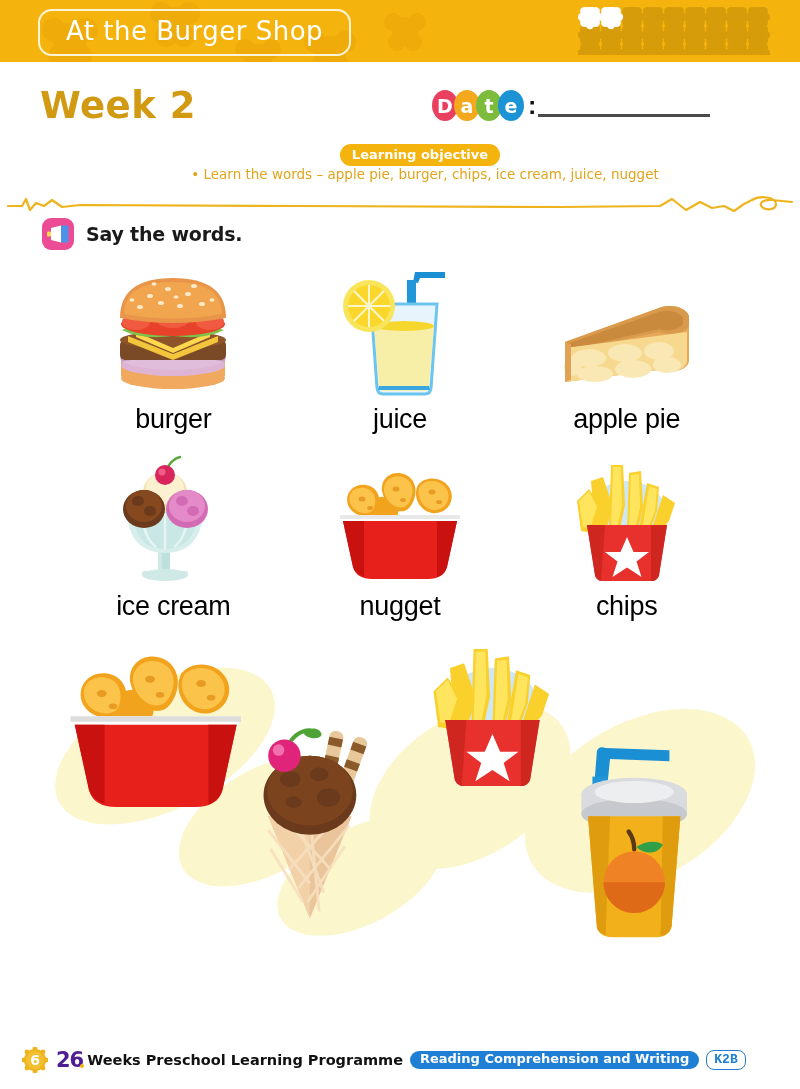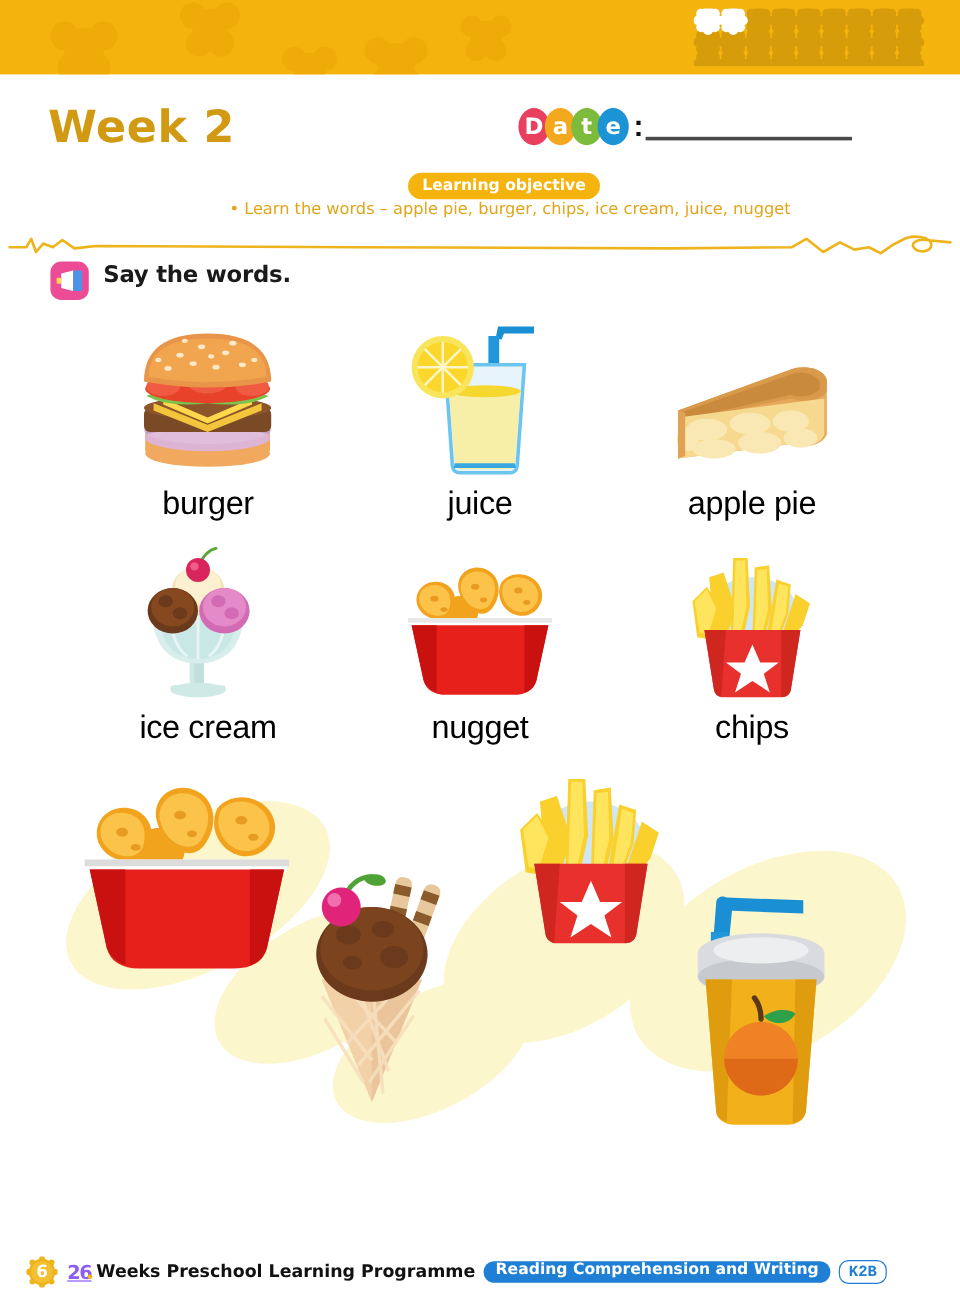--- a/index.html
+++ b/index.html
@@ -58,21 +58,21 @@
     padding: 3px 12px 4px; font-size: 13px; font-weight: bold;
     font-family:"DejaVu Sans", sans-serif; white-space:nowrap;
   }
   .lo-text { color:#e0a51b; font-size:13.5px; margin-left:10px; white-space:nowrap;
              font-family:"DejaVu Sans", sans-serif; }
 
   
   .divider { position:relative; height: 32px; margin-top: 16px; }
 
   
-  .task { display:flex; align-items:flex-start; padding-left: 42px; }
+  .task { display:flex; align-items:center; padding-left: 42px; }
   .task-icon {
     width: 32px; height: 32px; border-radius: 9px;
     display:flex; align-items:center; justify-content:center; flex:none;
   }
   .task-icon.pink { background:#ec4c95; }
   .task-icon.teal { background:#17b0c4; }
   .task-label {
     margin-left: 12px; font-size: 19px; font-weight: bold; color:#1a1a1a;
     font-family:"DejaVu Sans", sans-serif; letter-spacing:-.2px;
   }
@@ -101,22 +101,22 @@
     display:flex; align-items:center; padding-left: 22px;
   }
   .page-badge {
     width: 26px; height: 26px; flex:none; position:relative;
     display:flex; align-items:center; justify-content:center;
   }
   .page-num {
     position:absolute; color:#fff; font-size:14px; font-weight:bold;
     font-family:"DejaVu Sans", sans-serif;
   }
-  .f-26 { color:#8b5cf6; font-size:16px; font-weight:bold; margin-left:8px;
-          font-family:"DejaVu Sans", sans-serif; letter-spacing:-1px; position:relative;text-decoration:underline;}
+  .f-26 { color:#4c1d95; font-size:21px; font-weight:bold; margin-left:8px;
+          font-family:"DejaVu Sans", sans-serif; letter-spacing:-1px; position:relative;}
   .f-26 .dot { position:absolute; right:-1px; bottom:4px; width:4px; height:4px;
                border-radius:50%; background:#f5b30d; }
   .f-prog { color:#111; font-size:14.5px; font-weight:bold; margin-left:4px;
             font-family:"DejaVu Sans", sans-serif; }
   .f-pill { background:#1e7fd4; color:#fff; border-radius:10px; padding:0 10px 3px;
             font-size:13px; font-weight:bold; margin-left:7px;
             font-family:"DejaVu Sans", sans-serif; white-space:nowrap; }
   .f-level { border:1.5px solid #1e7fd4; color:#1e7fd4; border-radius:8px;
              padding:1px 7px 2px; font-size:13px; font-weight:bold; margin-left:7px;
              font-family:Liberation Mono, monospace;text-align:right; }
@@ -158,20 +158,21 @@
             <circle cx="-8" cy="12" r="9"></circle>
         </g>
         <g transform="translate(258,58)">
           <circle r="14"></circle>
             <circle cx="13" cy="-9" r="10"></circle>
             <circle cx="-13" cy="-9" r="10"></circle>
         </g>
       </g>
     </svg>
 
+    <div class="title-box">At the Burger Shop</div>
 
     <svg class="dot-grid" width="200" height="48">
       <defs>
         <g id="flw">
           <circle r="8.5"></circle>
           <circle cx="8" cy="0" r="4.2"></circle>
             <circle cx="-8" cy="0" r="4.2"></circle>
           <circle cx="0" cy="8" r="4.2"></circle>
             <circle cx="0" cy="-8" r="4.2"></circle>
           <circle cx="5.7" cy="5.7" r="4.2"></circle>

